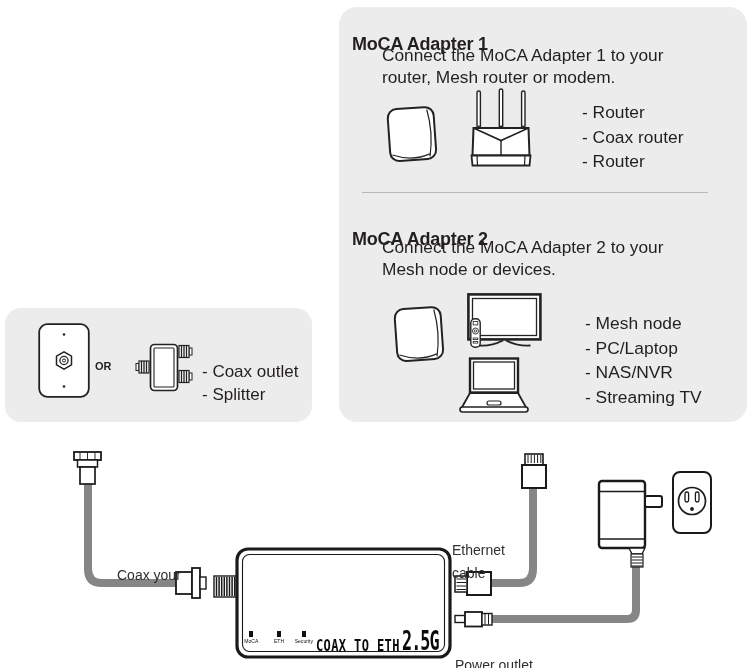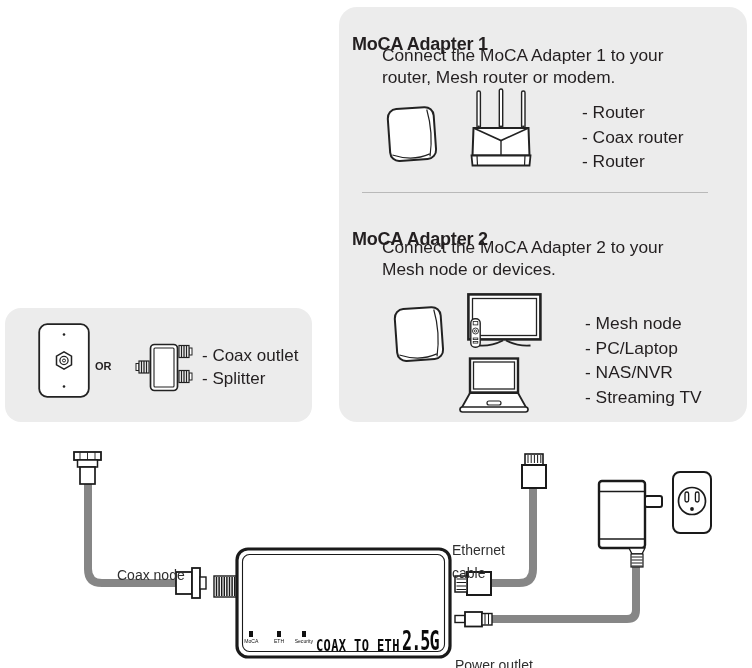--- a/index.html
+++ b/index.html
@@ -148,21 +148,21 @@
         <path d="M6.5,18 V30 M9,18 V30 M11.5,18 V30" fill="none" stroke-width="1.3"></path>
         <rect x="54" y="5" width="3" height="7" stroke-width="1"></rect>
         <rect x="44" y="2.5" width="10" height="12" stroke-width="1.2"></rect>
         <path d="M46.5,2.5 V14.5 M49,2.5 V14.5 M51.5,2.5 V14.5" fill="none" stroke-width="1.3"></path>
         <rect x="54" y="30" width="3" height="7" stroke-width="1"></rect>
         <rect x="44" y="27.5" width="10" height="12" stroke-width="1.2"></rect>
         <path d="M46.5,27.5 V39.5 M49,27.5 V39.5 M51.5,27.5 V39.5" fill="none" stroke-width="1.3"></path>
       </g>
     </svg>
 
-    <div class="list-sm" style="left:197px;top:36px;">
+    <div class="list-sm" style="left:197px;top:52px;">
       <div>- Coax outlet</div>
       <div>- Splitter</div>
     </div>
   </section>
 
   <svg class="diagram-svg" width="752" height="238" viewBox="0 430 752 238">
 
     <path d="M88,483 L88,569 Q88,583 102,583 L176,583" fill="none" stroke="#868686" stroke-width="8"></path>
     <path d="M533,488 L533,569 Q533,583 519,583 L490,583" fill="none" stroke="#868686" stroke-width="8"></path>
     <path d="M490,619 L627,619 Q636,619 636,610 L636,560" fill="none" stroke="#868686" stroke-width="8"></path>
@@ -221,21 +221,21 @@
 
     <g stroke="#1a1a1a" fill="#fff">
       <rect x="673" y="472" width="38" height="61" rx="7" stroke-width="2"></rect>
       <circle cx="692" cy="501" r="13.5" stroke-width="1.7"></circle>
       <rect x="685" y="492" width="3.6" height="10" rx="1.8" stroke-width="1.3"></rect>
       <rect x="695.4" y="492" width="3.6" height="10" rx="1.8" stroke-width="1.3"></rect>
       <circle cx="692" cy="509" r="1.9" fill="#1a1a1a" stroke="none"></circle>
     </g>
   </svg>
 
-  <div class="dlabel" style="left:117px;top:540px;">Coax node</div>
+  <div class="dlabel" style="left:117px;top:540px;">Coax your</div>
   <div class="dlabel" style="left:452px;top:515px;">Ethernet
 cable</div>
   <div class="dlabel" style="left:455px;top:630px;">Power outlet</div>
 
   <div class="led" style="left:238px;top:631px;">
     <span class="led-dot"></span>
     <span class="led-label">MoCA</span>
   </div>
   <div class="led" style="left:266px;top:631px;">
     <span class="led-dot"></span>

